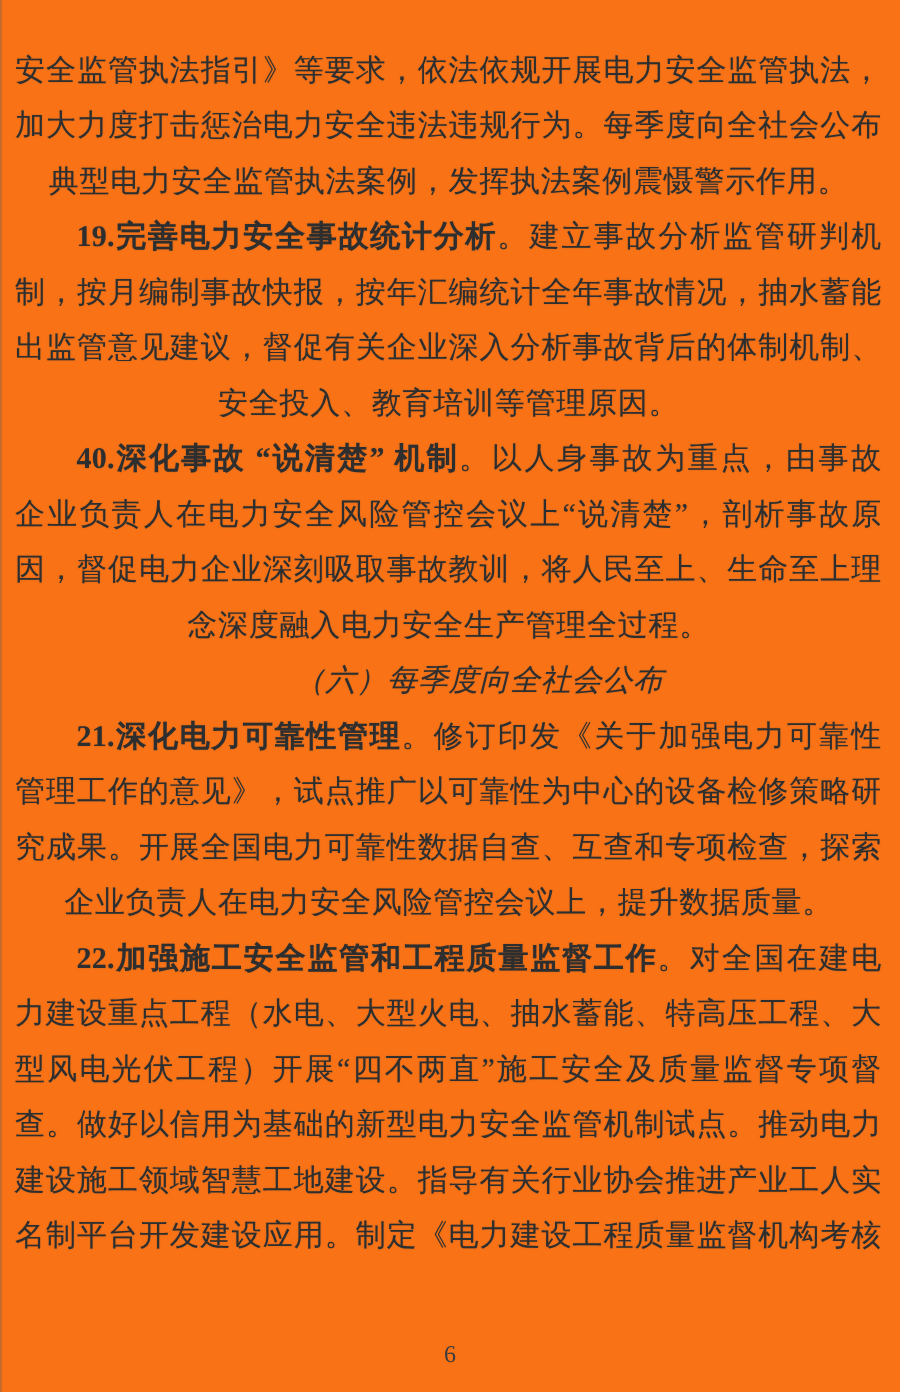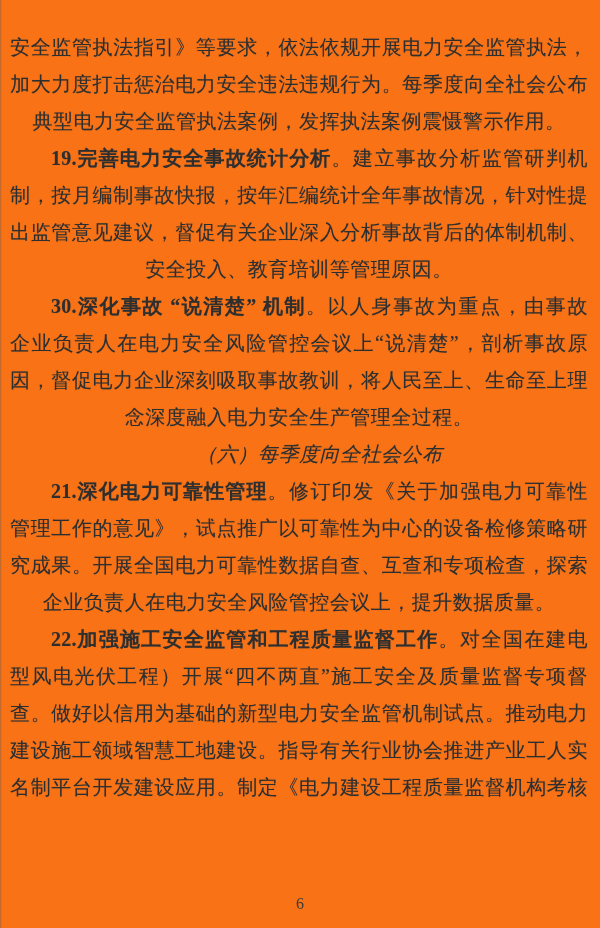--- a/index.html
+++ b/index.html
@@ -80,32 +80,33 @@
 </head>
 <body>
 
 <div class="page" style="background: #f97316; color: rgb(46, 46, 46);">
   <div class="page-edge"></div>
   <div class="content">
       <div class="line fill"><span class="seg-regular">安全监管执法指引》等要求，依法依规开展电力安全监管执法，</span></div>
       <div class="line fill"><span class="seg-regular">加大力度打击惩治电力安全违法违规行为。每季度向全社会公布</span></div>
       <div class="line"><span class="seg-regular">典型电力安全监管执法案例，发挥执法案例震慑警示作用。</span></div>
       <div class="line fill indent"><span class="seg-bold">19.完善电力安全事故统计分析</span><span class="seg-regular">。建立事故分析监管研判机</span></div>
-      <div class="line fill"><span class="seg-regular">制，按月编制事故快报，按年汇编统计全年事故情况，针对性提</span></div>
+      <div class="line fill"><span class="seg-regular">制，按月编制事故快报，按年汇编统计全年事故情况，抽水蓄能</span></div>
       <div class="line fill"><span class="seg-regular">出监管意见建议，督促有关企业深入分析事故背后的体制机制、</span></div>
       <div class="line"><span class="seg-regular">安全投入、教育培训等管理原因。</span></div>
-      <div class="line fill indent"><span class="seg-bold">30.深化事故 “说清楚” 机制</span><span class="seg-regular">。以人身事故为重点，由事故</span></div>
+      <div class="line fill indent"><span class="seg-bold">40.深化事故 “说清楚” 机制</span><span class="seg-regular">。以人身事故为重点，由事故</span></div>
       <div class="line fill"><span class="seg-regular">企业负责人在电力安全风险管控会议上“说清楚”，剖析事故原</span></div>
       <div class="line fill"><span class="seg-regular">因，督促电力企业深刻吸取事故教训，将人民至上、生命至上理</span></div>
       <div class="line"><span class="seg-regular">念深度融入电力安全生产管理全过程。</span></div>
       <div class="line indent"><span class="seg-kaiti">（六）每季度向全社会公布</span></div>
       <div class="line fill indent"><span class="seg-bold">21.深化电力可靠性管理</span><span class="seg-regular">。修订印发《关于加强电力可靠性</span></div>
       <div class="line fill"><span class="seg-regular">管理工作的意见》，试点推广以可靠性为中心的设备检修策略研</span></div>
       <div class="line fill"><span class="seg-regular">究成果。开展全国电力可靠性数据自查、互查和专项检查，探索</span></div>
       <div class="line"><span class="seg-regular">企业负责人在电力安全风险管控会议上，提升数据质量。</span></div>
       <div class="line fill indent"><span class="seg-bold">22.加强施工安全监管和工程质量监督工作</span><span class="seg-regular">。对全国在建电</span></div>
+      <div class="line fill"><span class="seg-regular">力建设重点工程（水电、大型火电、抽水蓄能、特高压工程、大</span></div>
       <div class="line fill"><span class="seg-regular">型风电光伏工程）开展“四不两直”施工安全及质量监督专项督</span></div>
       <div class="line fill"><span class="seg-regular">查。做好以信用为基础的新型电力安全监管机制试点。推动电力</span></div>
       <div class="line fill"><span class="seg-regular">建设施工领域智慧工地建设。指导有关行业协会推进产业工人实</span></div>
       <div class="line fill"><span class="seg-regular">名制平台开发建设应用。制定《电力建设工程质量监督机构考核</span></div>
     </div>
   <div class="page-number" style="color: rgb(60, 60, 60);">6</div>
 </div>
 
 </body></html>

